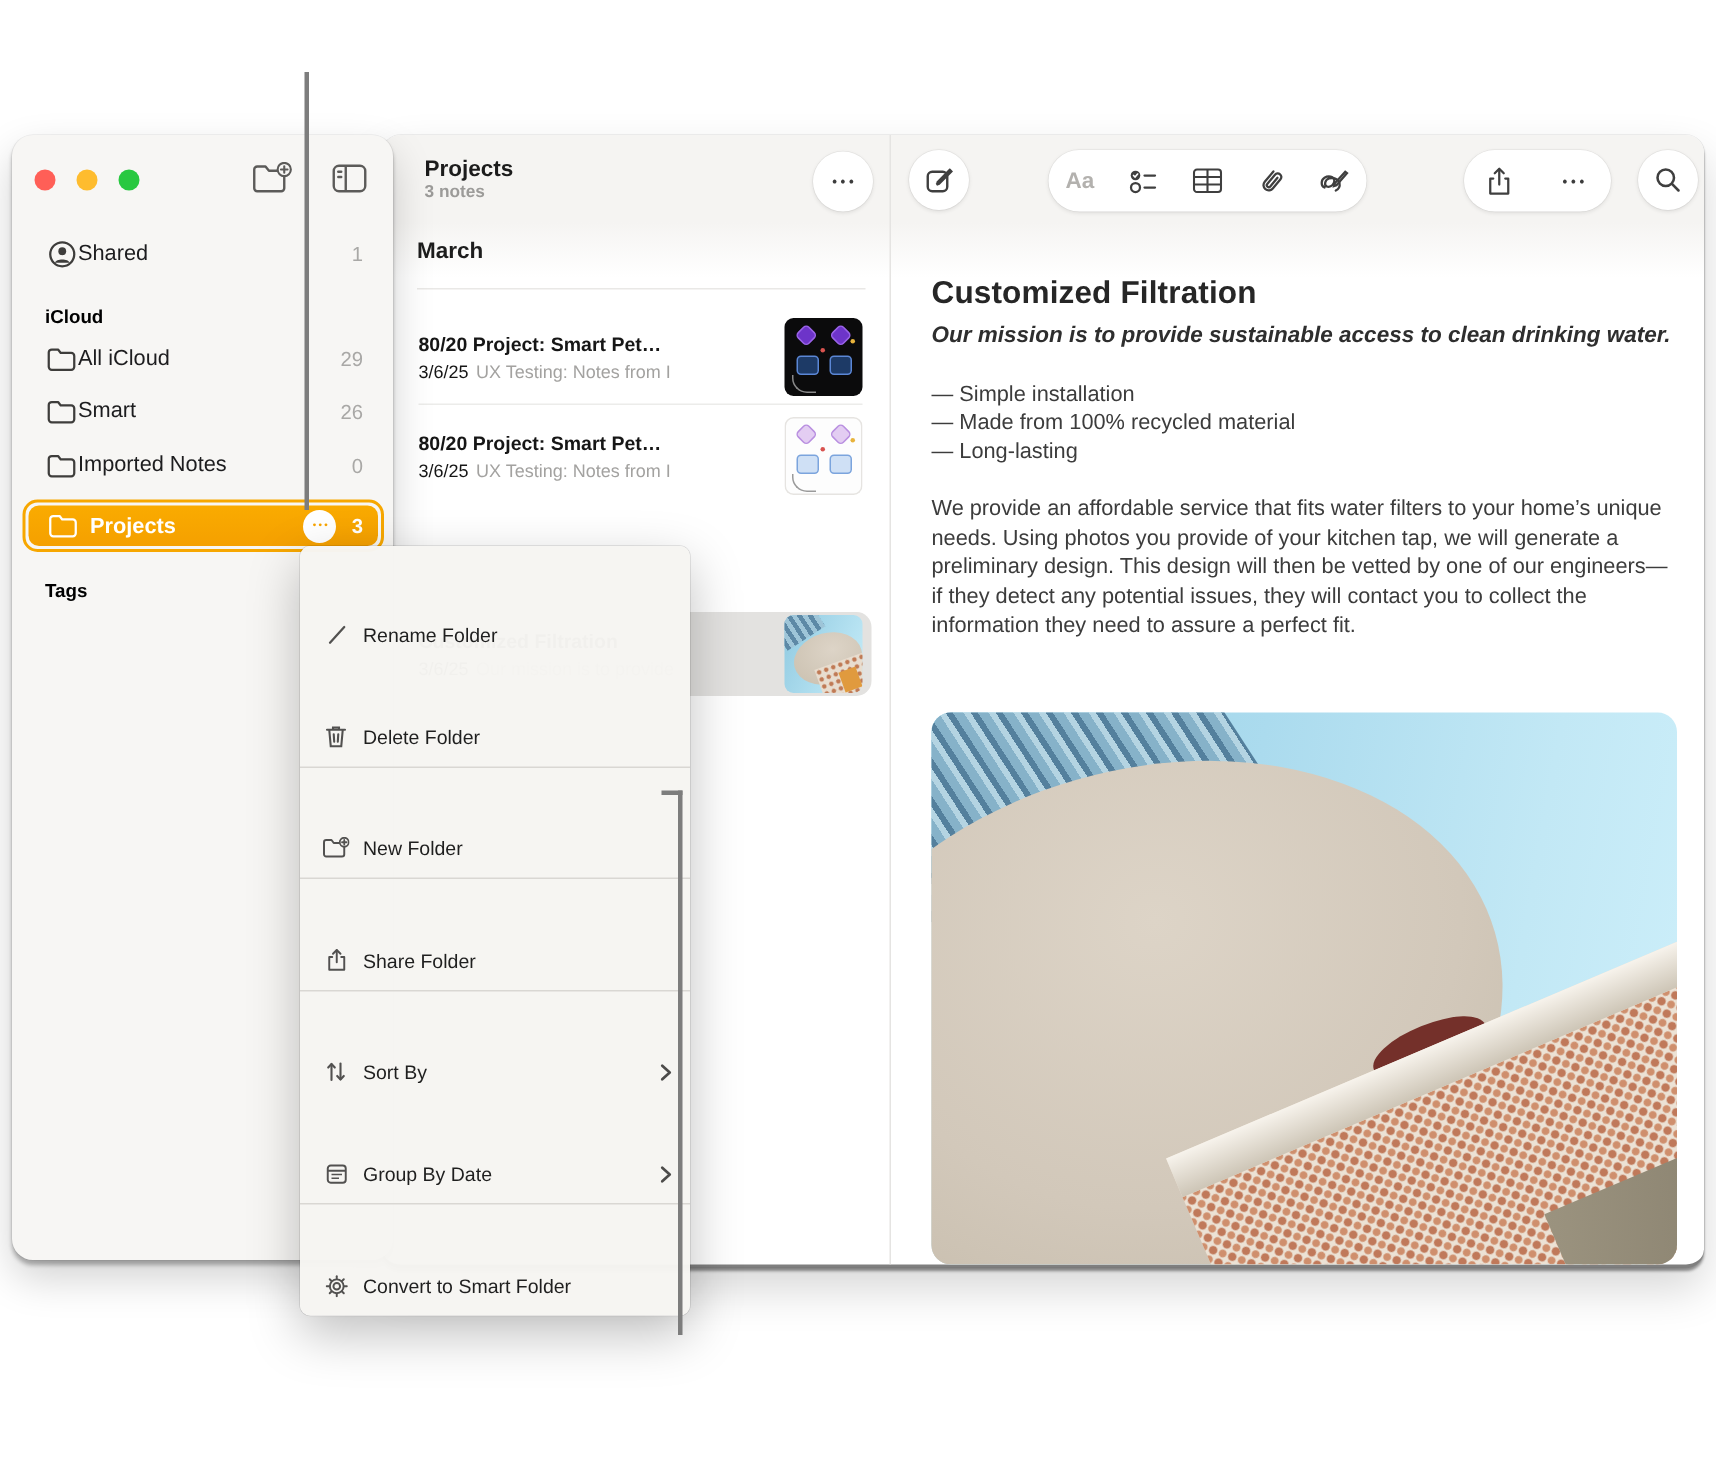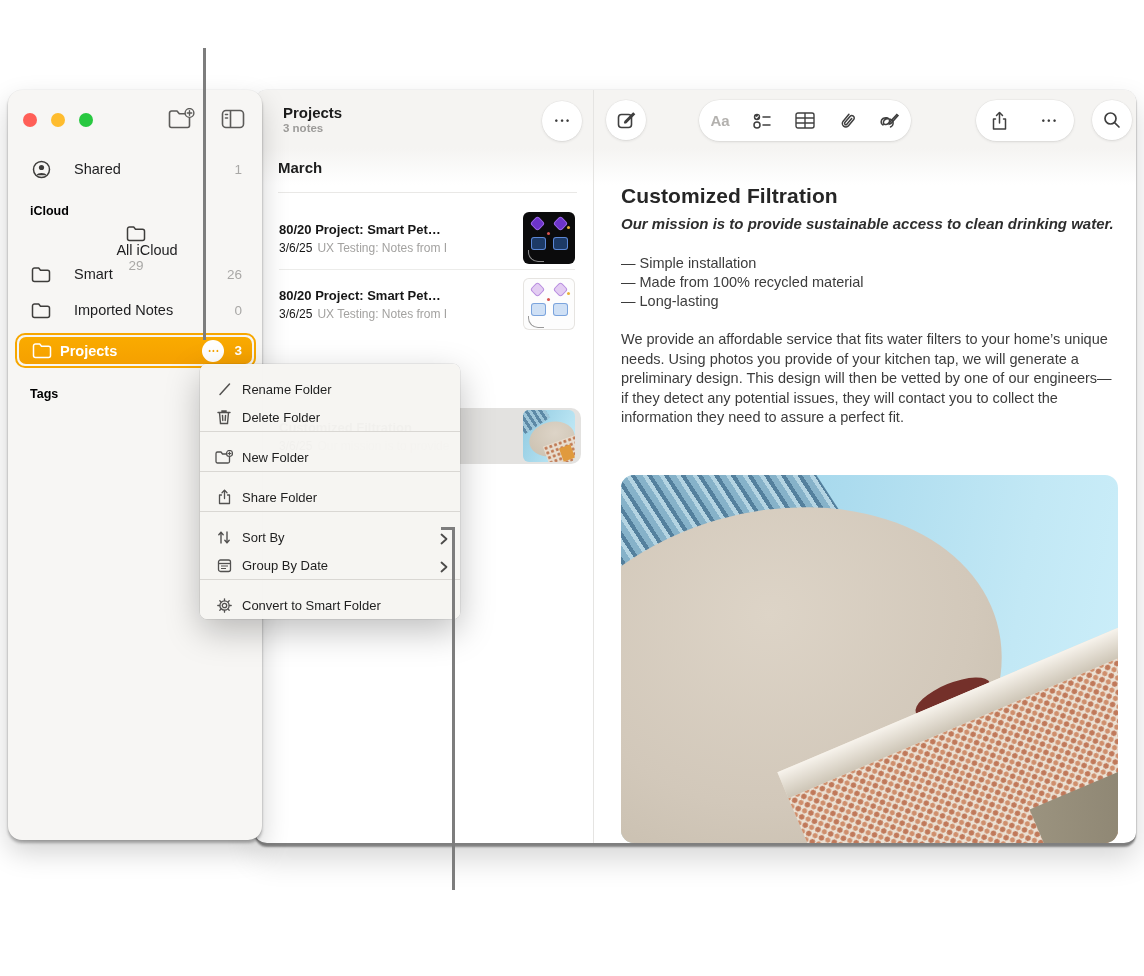--- a/index.html
+++ b/index.html
@@ -108,44 +108,44 @@
   }
   .traffic{ position:absolute; top:23px; width:14px; height:14px; border-radius:50%; }
   .t-red{ left:15px; background:#ff5f57; } .t-yellow{ left:43px; background:#febc2e; }
   .t-green{ left:71px; background:#28c840; }
   .sb-toolbtn{ position:absolute; top:16px; width:30px; height:26px; display:flex; align-items:center;
     justify-content:center; color:#5c5b59; }
   .sb-newfolder{ left:158px; } .sb-toggle{ left:210px; }
   .sb-row{ position:absolute; left:8px; width:238px; height:28px; display:flex; align-items:center;
     padding:0 12px 0 14px; font-size:14.5px; color:#1d1d1f; }
   .sb-row .sb-icon{ width:22px; display:flex; justify-content:center; color:#3e3d3b; flex-shrink:0; }
-  .sb-row .sb-label{ margin-left:22px; flex:1; }
+  .sb-row .sb-label{ margin-left:0; flex:1; }
   .sb-row .sb-count{ font-size:13.5px; color:#a9a8a6; }
   .sb-section{ position:absolute; left:22px; font-size:12.5px; font-weight:bold; color:#000000; }
   .row-shared{ top:65px; } .sec-icloud{ top:114px; }
-  .row-allicloud{ top:135px;flex-direction:column; } .row-notes{ top:170px; } .row-imported{ top:206px; }
+  .row-allicloud{ top:135px; } .row-notes{ top:170px; } .row-imported{ top:206px; }
   .sec-tags{ top:297px; }
   .projects-ring{ position:absolute; left:7px; top:243px; width:241px; height:35px;
     border:2px solid #f7a700; border-radius:10px; }
   .projects-fill{ position:absolute; inset:2px; border-radius:7px;
     background:linear-gradient(#faab00,#f5a000); display:flex; align-items:center;
     padding:0 10px 0 12px; font-size:14.5px; font-weight:bold; color:#fff; }
   .projects-fill .sb-icon{ width:22px; display:flex; justify-content:center; color:#fff; }
   .projects-fill .sb-label{ margin-left:7px; flex:1; }
   .mini-ellipsis{ width:22px; height:22px; border-radius:50%; background:#fff; display:flex;
     align-items:center; justify-content:center; margin-right:10px; }
   .mini-ellipsis .dots{ font-size:6.5px; letter-spacing:1.6px; color:#f7a400; text-indent:1.6px; }
   .projects-count{ font-size:13.5px; font-weight:bold; color:#fff; }
 
   
   .context-menu{ position:absolute; left:200px; top:364px; width:260px; z-index:3;
     background:rgba(246,245,242,.98); border-radius:7px; padding:5px 0 6px 0;
     box-shadow:0 0 0 .5px rgba(0,0,0,.12), 0 12px 34px rgba(0,0,0,.25); }
-  .menu-item{ height:28px; display:flex; align-items:flex-end; padding:0 12px 0 12px;
-    font-size:13px; color:#1f1f1f; }
+  .menu-item{ height:28px; display:flex; align-items:center; padding:0 12px 0 12px;
+    font-size:13px; color:#1f1f1f;margin-top:40px; }
   .menu-icon{ width:24px; display:flex; justify-content:center; color:#525150; flex-shrink:0; }
   .menu-label{ margin-left:6px; flex:1; }
   .menu-chevron{ color:#4c4b4a; display:flex; }
   .menu-sep{ height:1px; background:#d9d7d3; margin:5.5px 0; }
 
   
   .callout{ position:absolute; background:#7d7d7d; z-index:4; }
   .callout-1{ left:203px; top:48px; width:3px; height:292px; }
   .callout-2v{ left:452px; top:527px; width:3px; height:363px; }
   .callout-2h{ left:441px; top:527px; width:14px; height:3px; }

